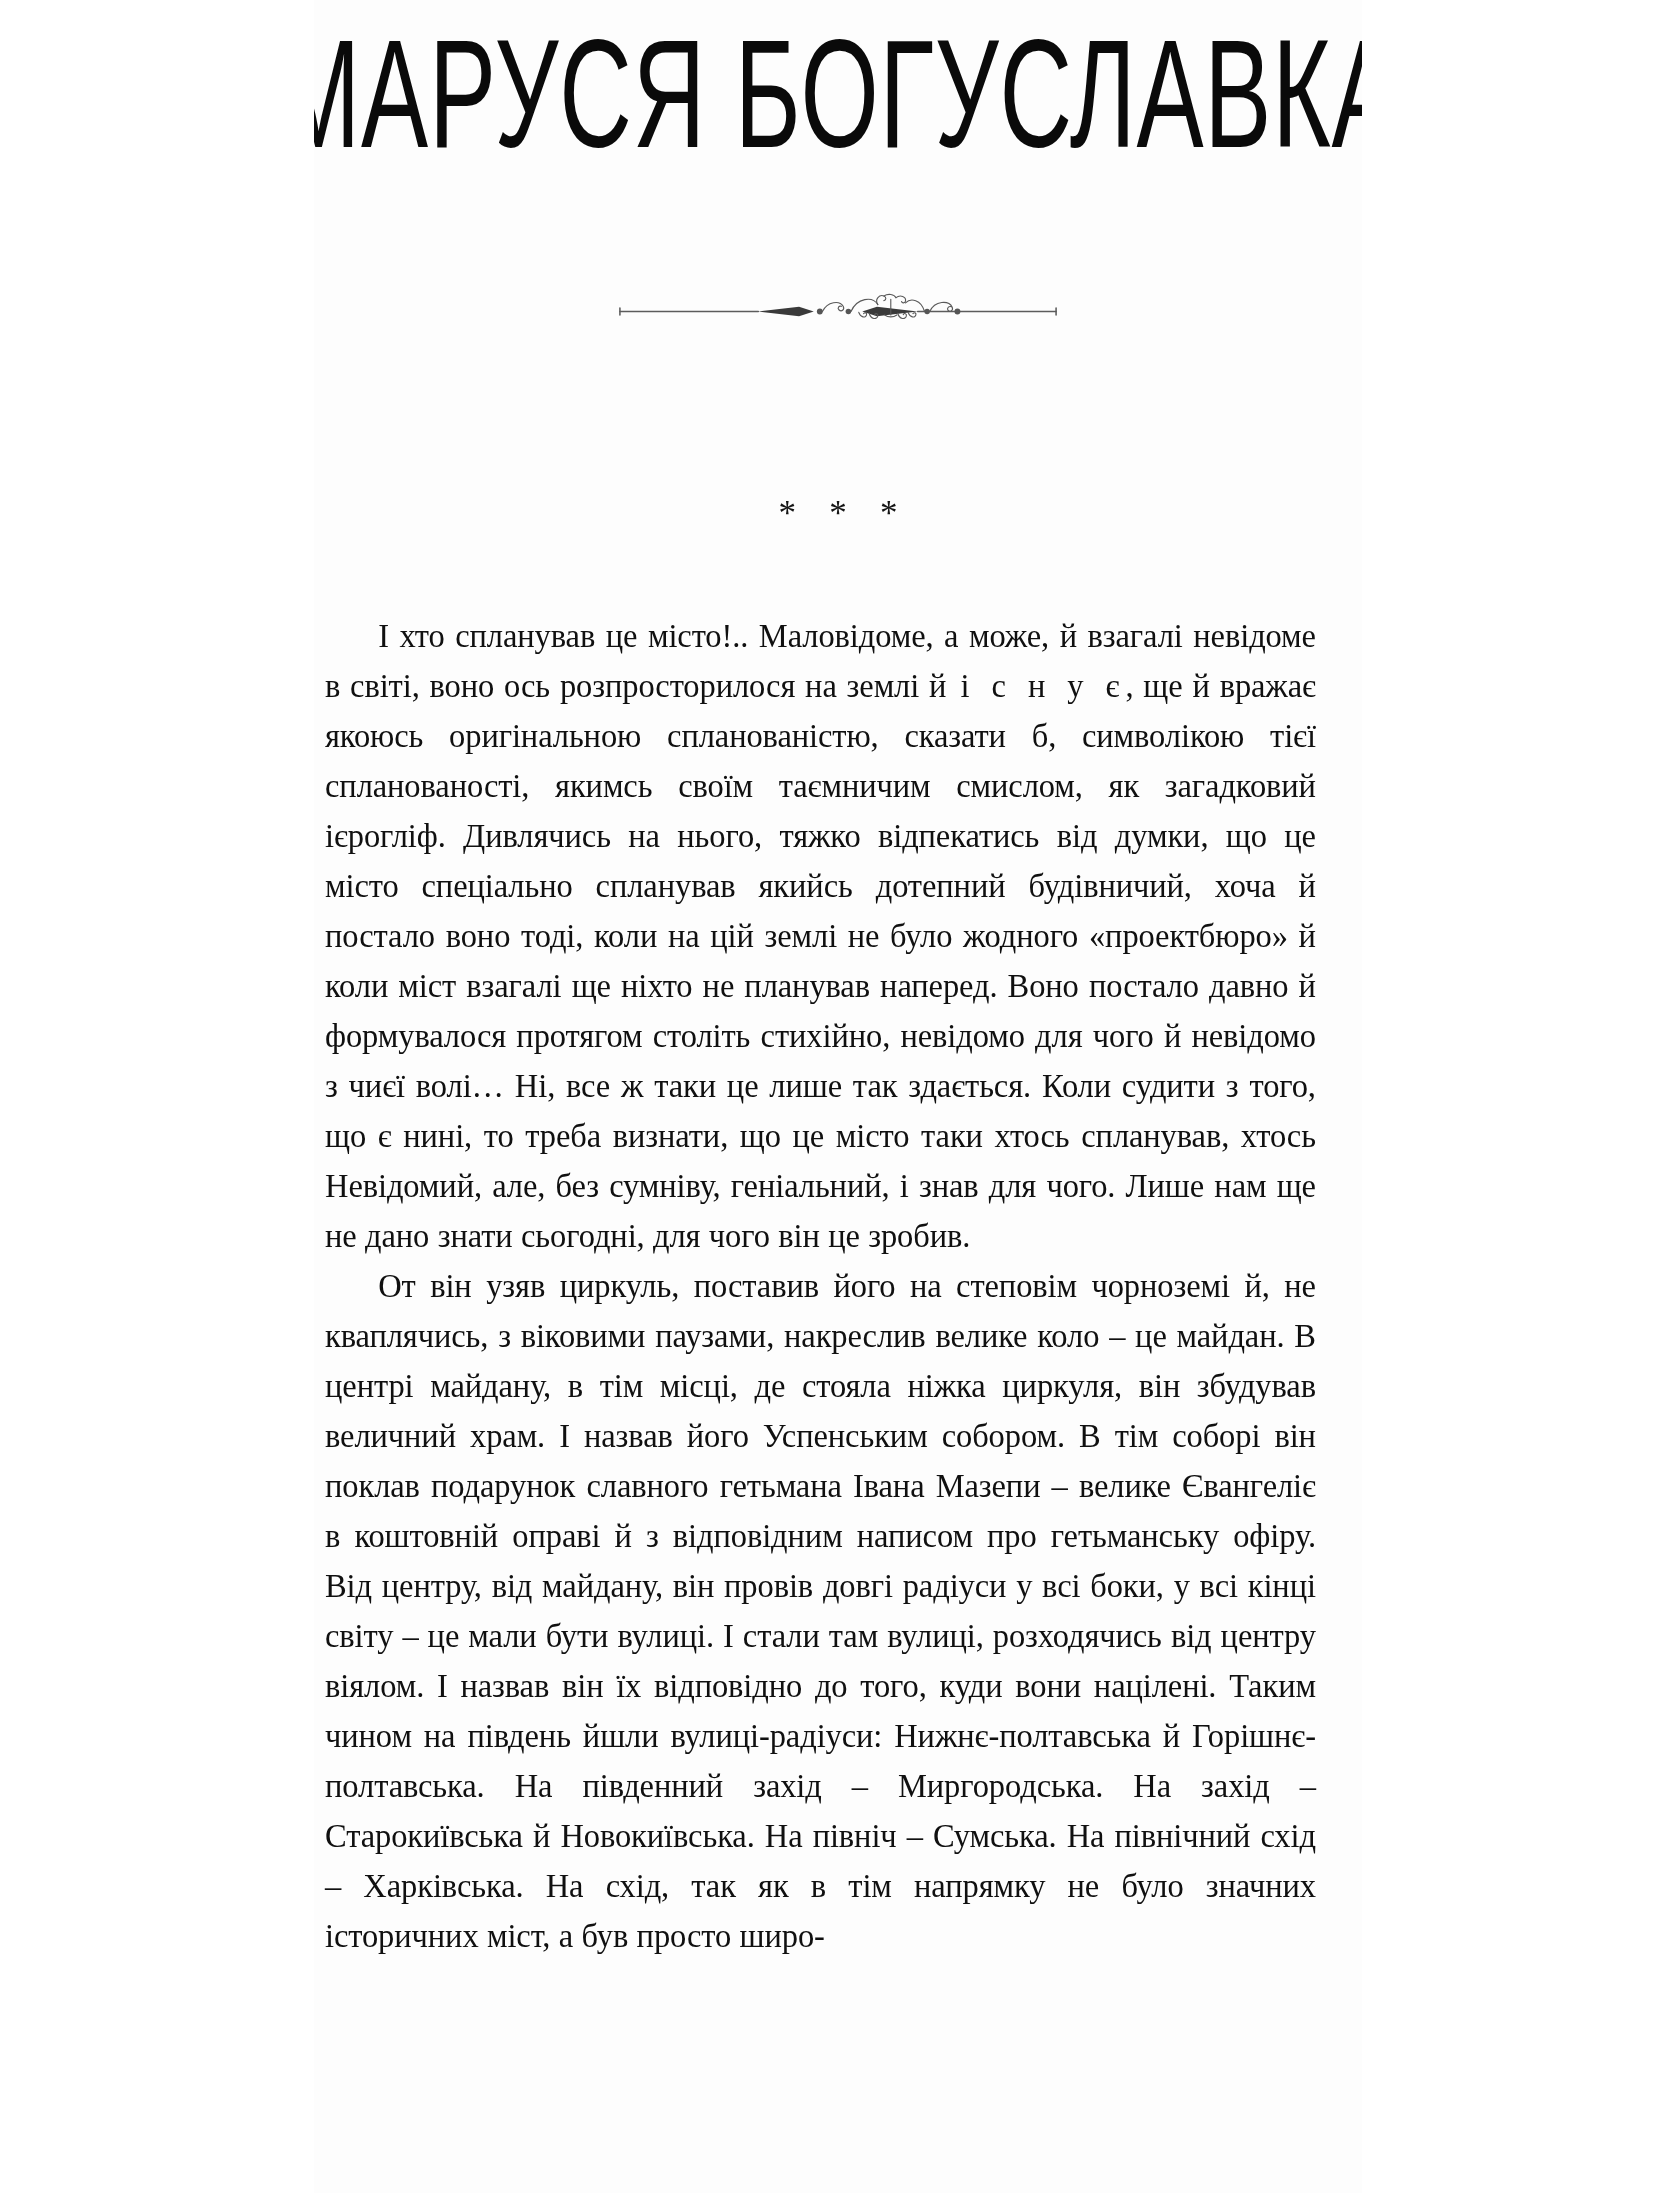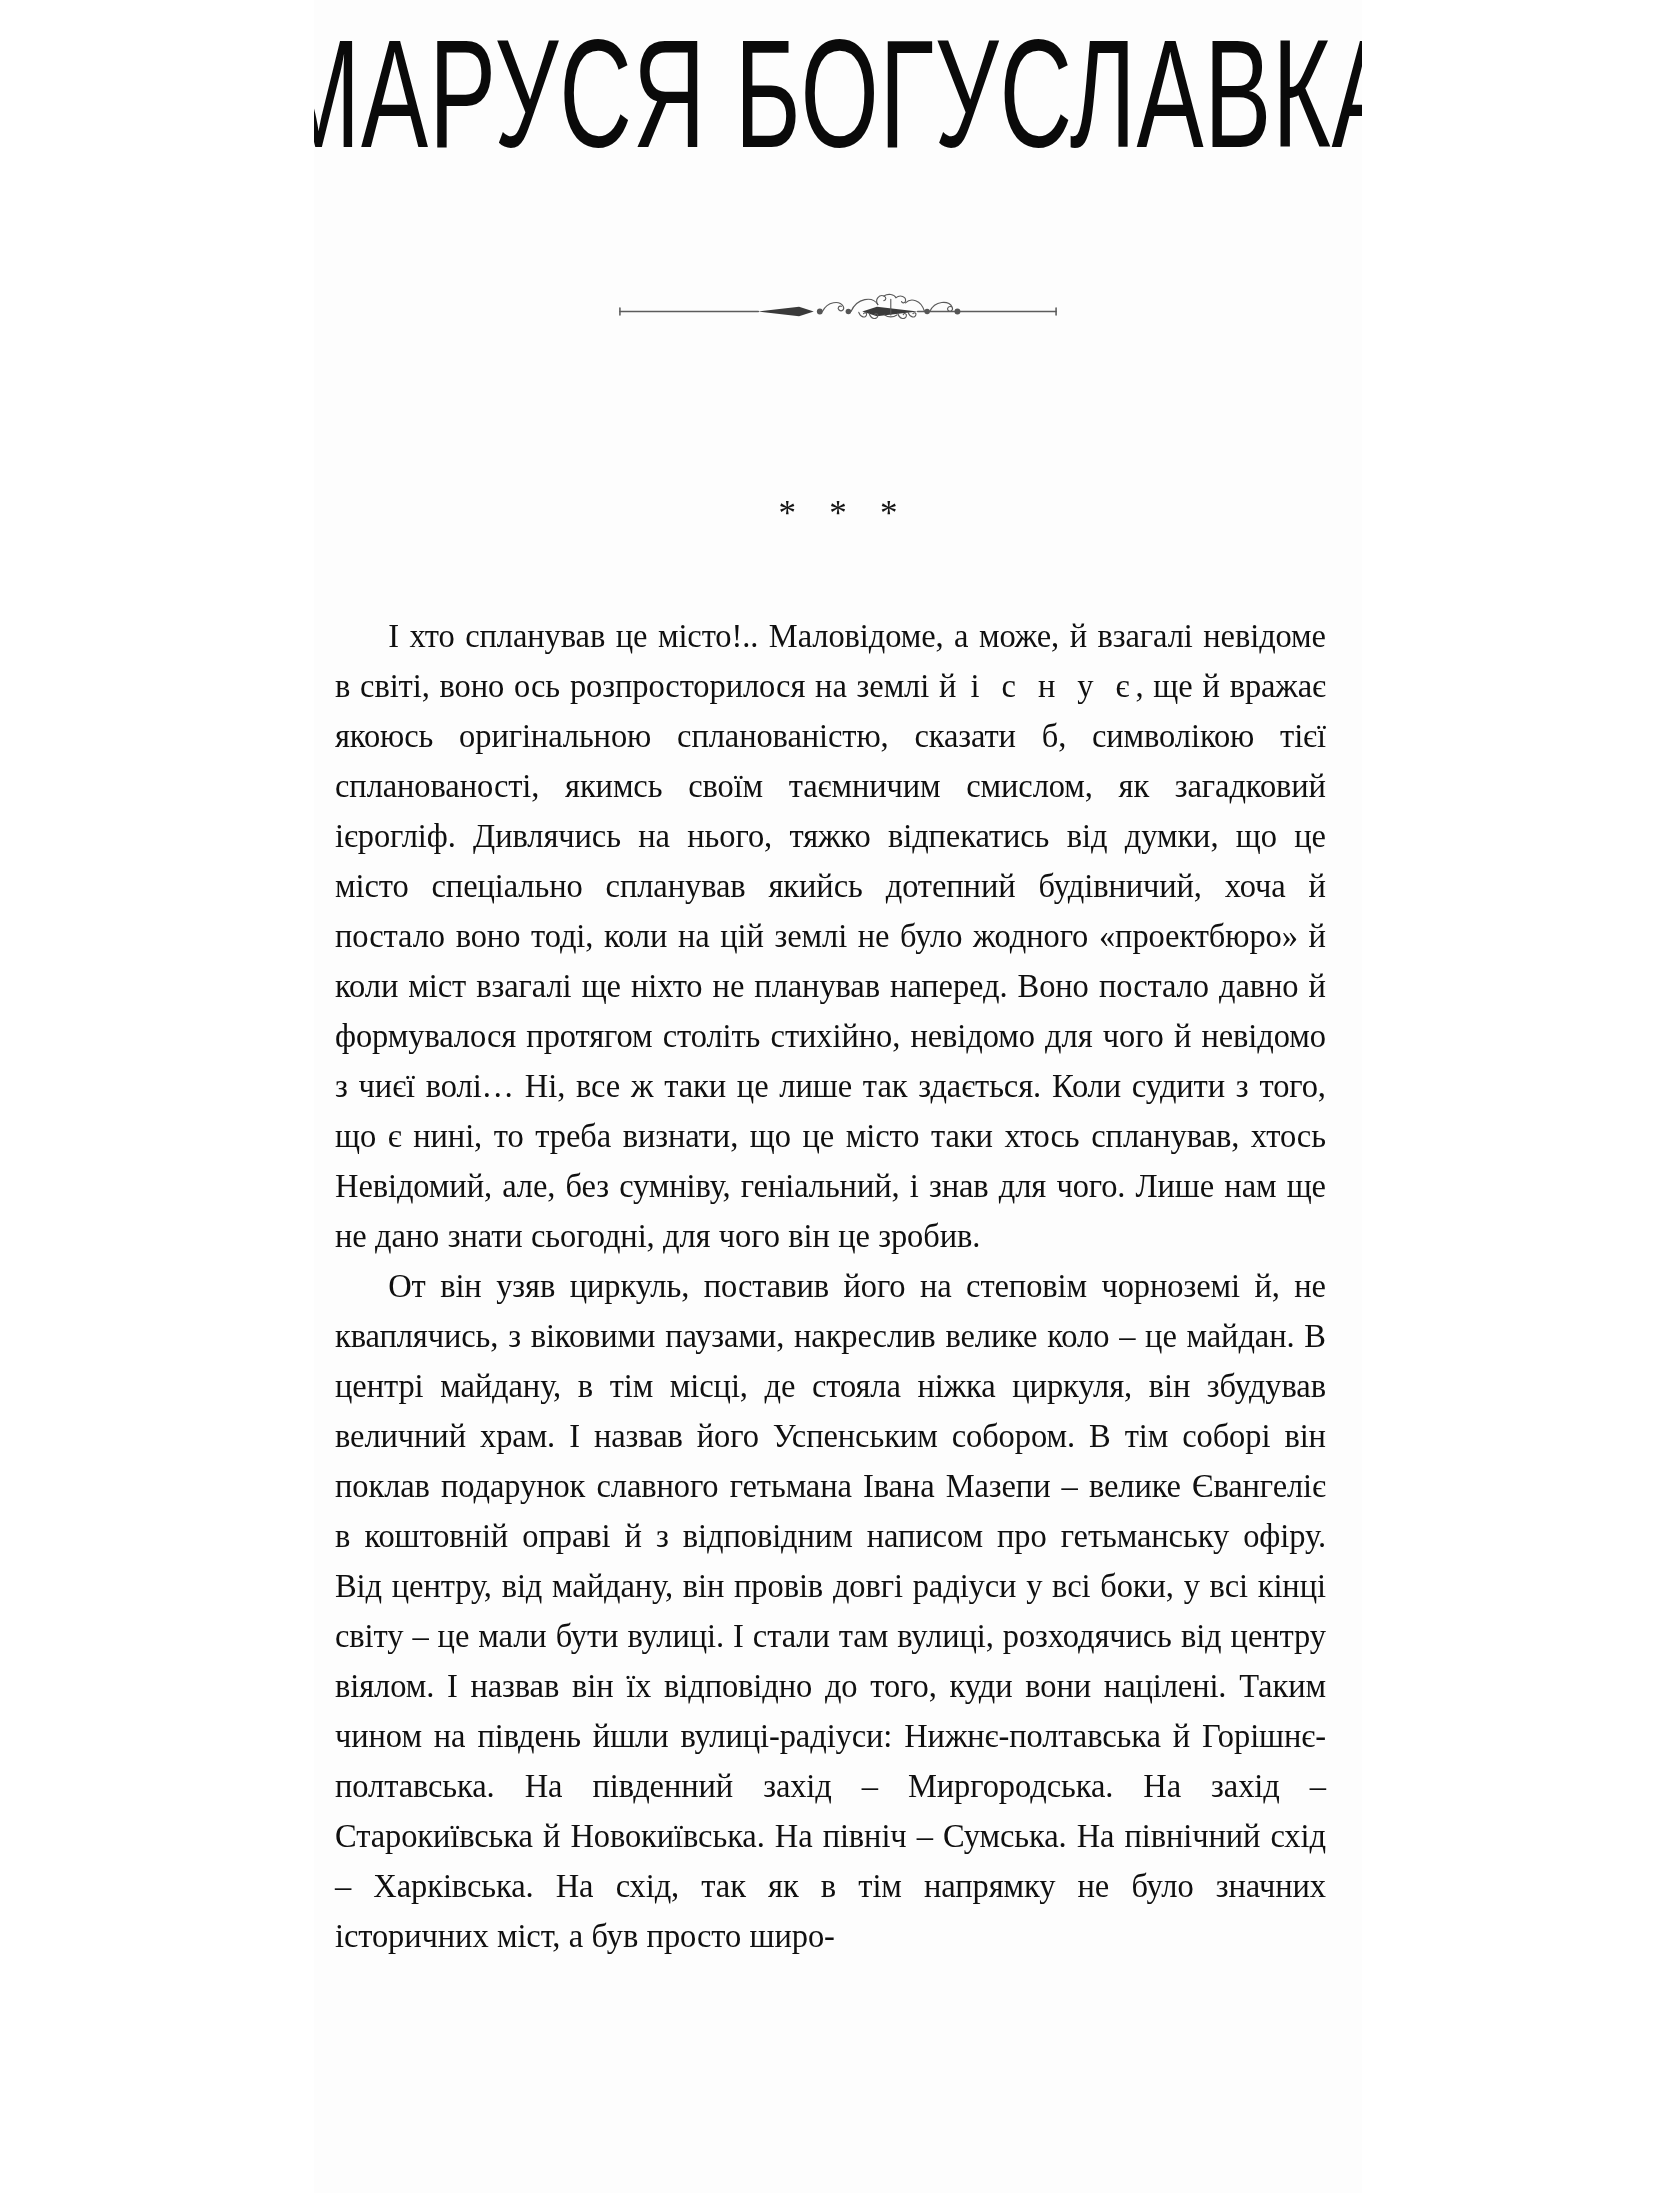--- a/index.html
+++ b/index.html
@@ -74,21 +74,21 @@
     letter-spacing: 12.2px;
     color: #141414;
     text-indent: 12.2px;
     line-height: 1;
   }
 
   
   .body-text {
     position: absolute;
     top: 611px;
-    left: 21px;
+    left: 11px;
     width: 1006px;
   }
 
   .para {
     margin: 0;
     text-align: justify;
     text-justify: inter-word;
     font-size: 33px;
     line-height: 50px;
     letter-spacing: -0.1px;

